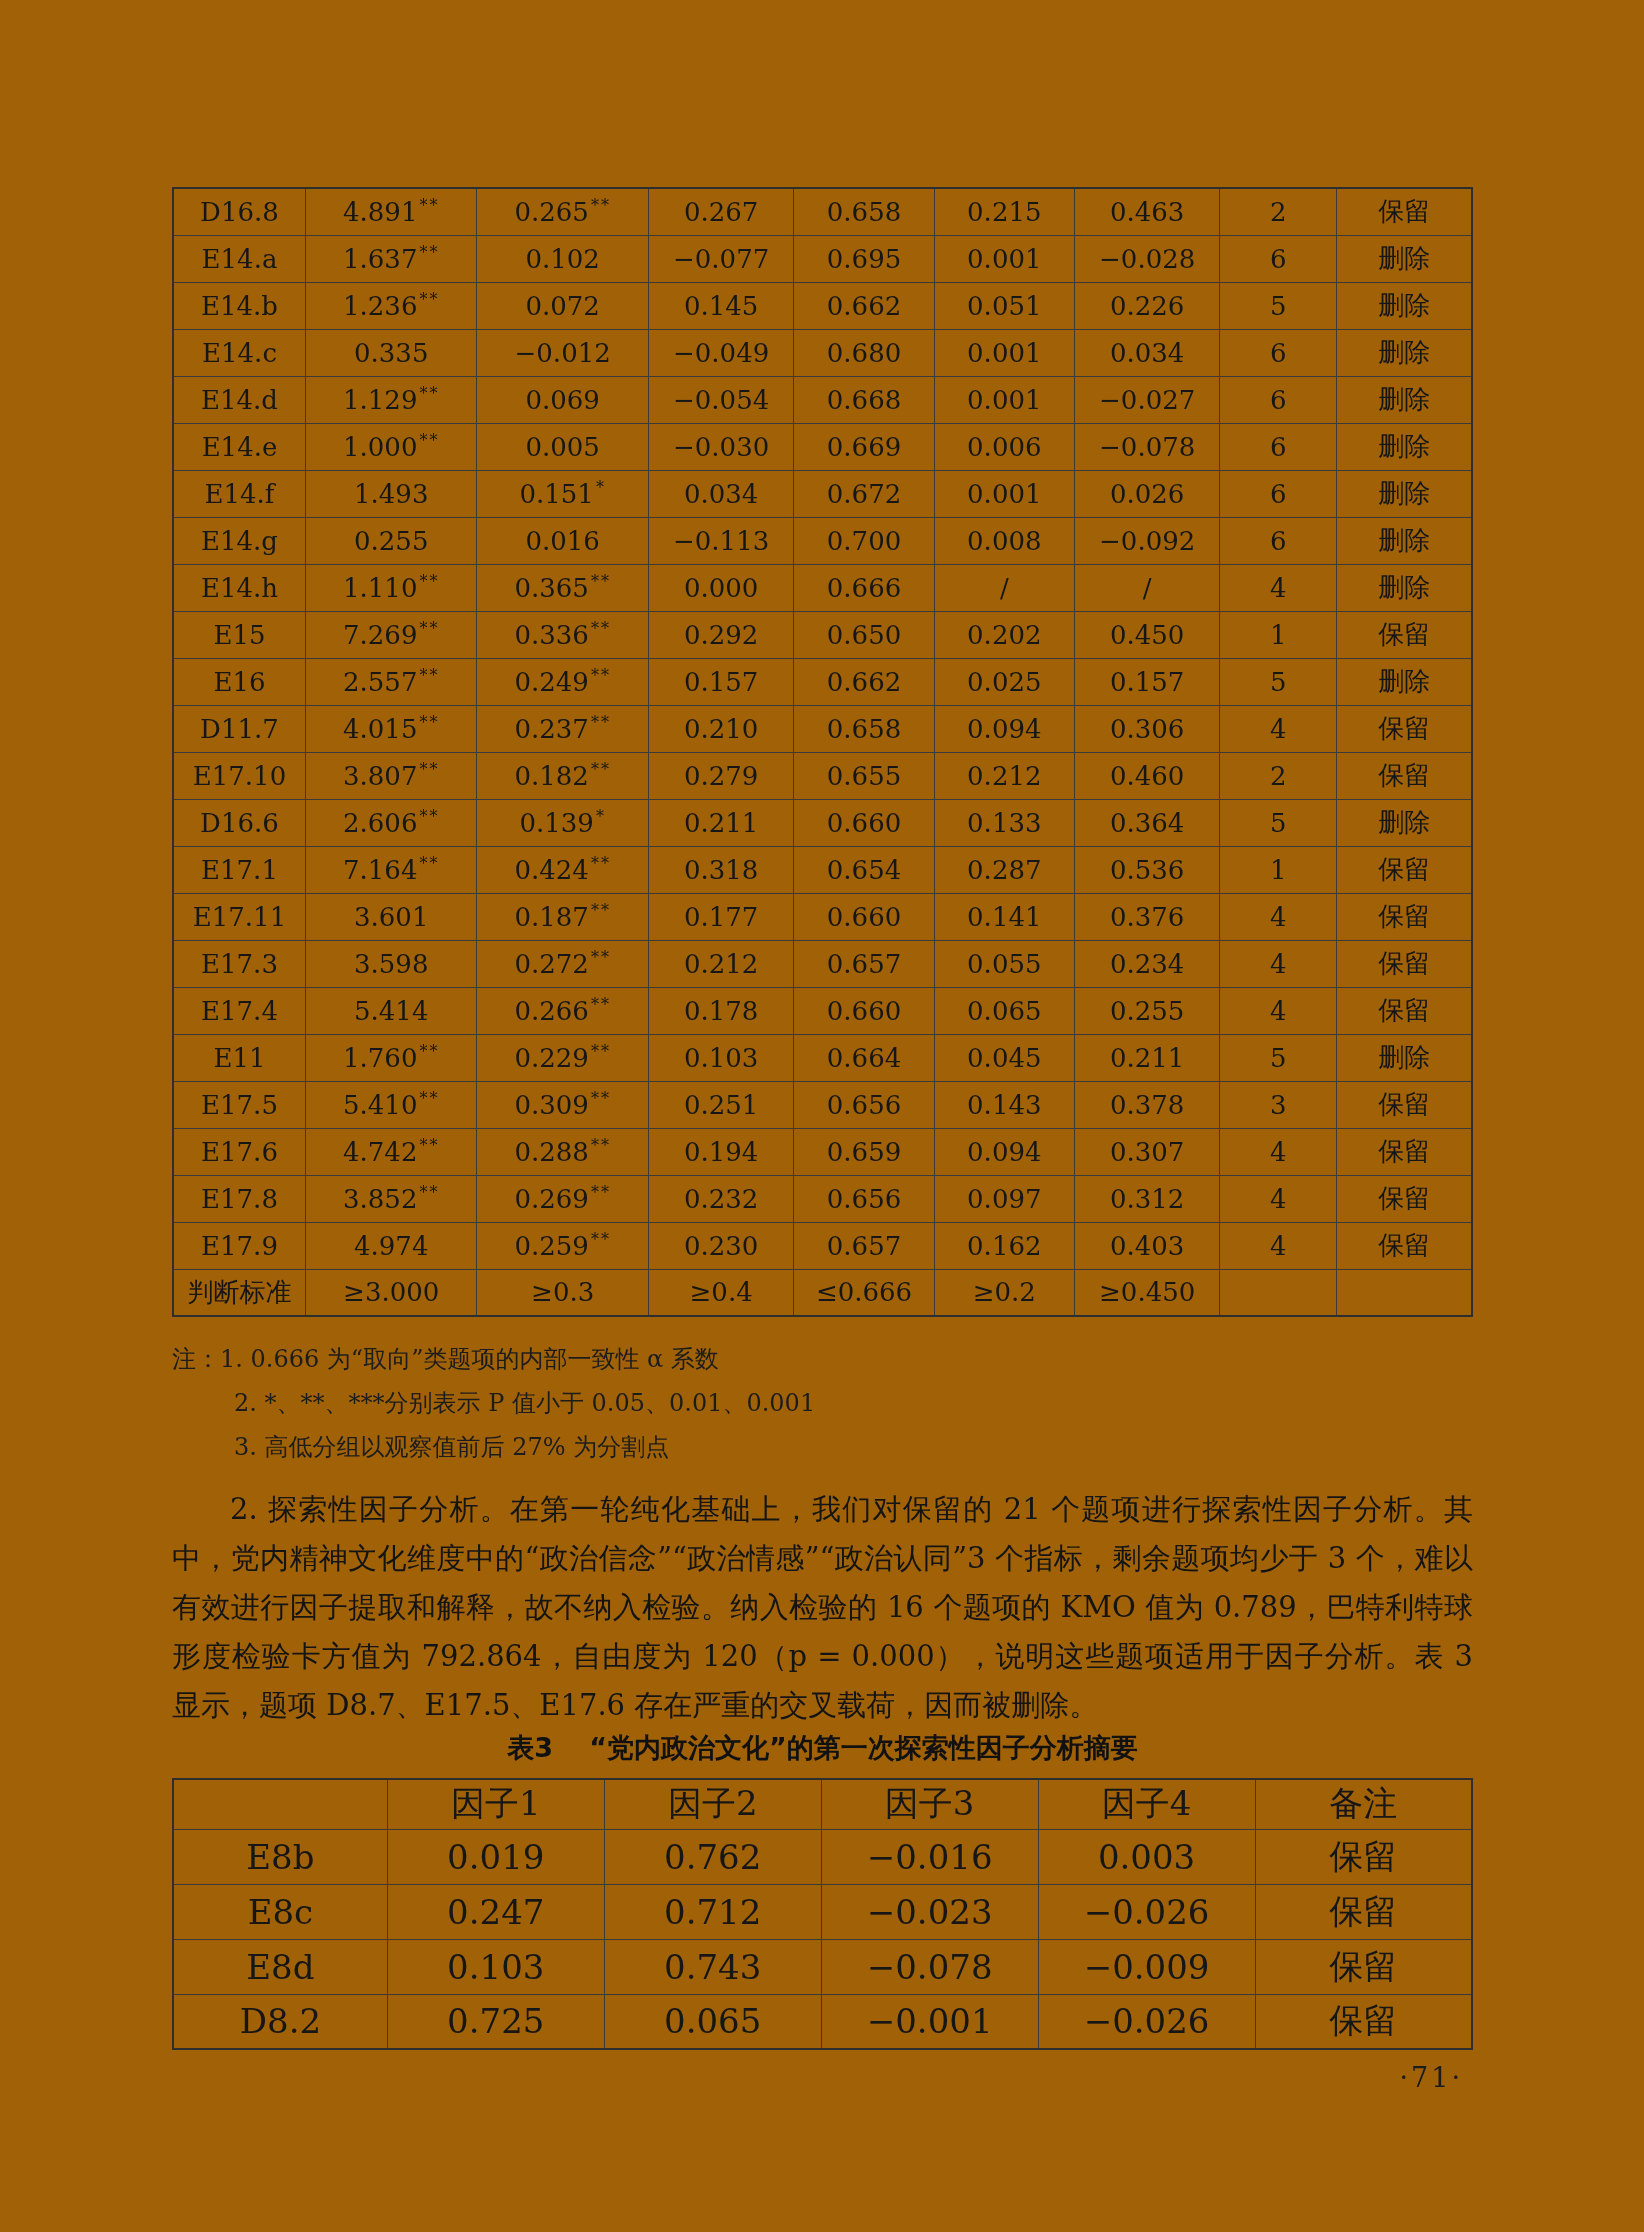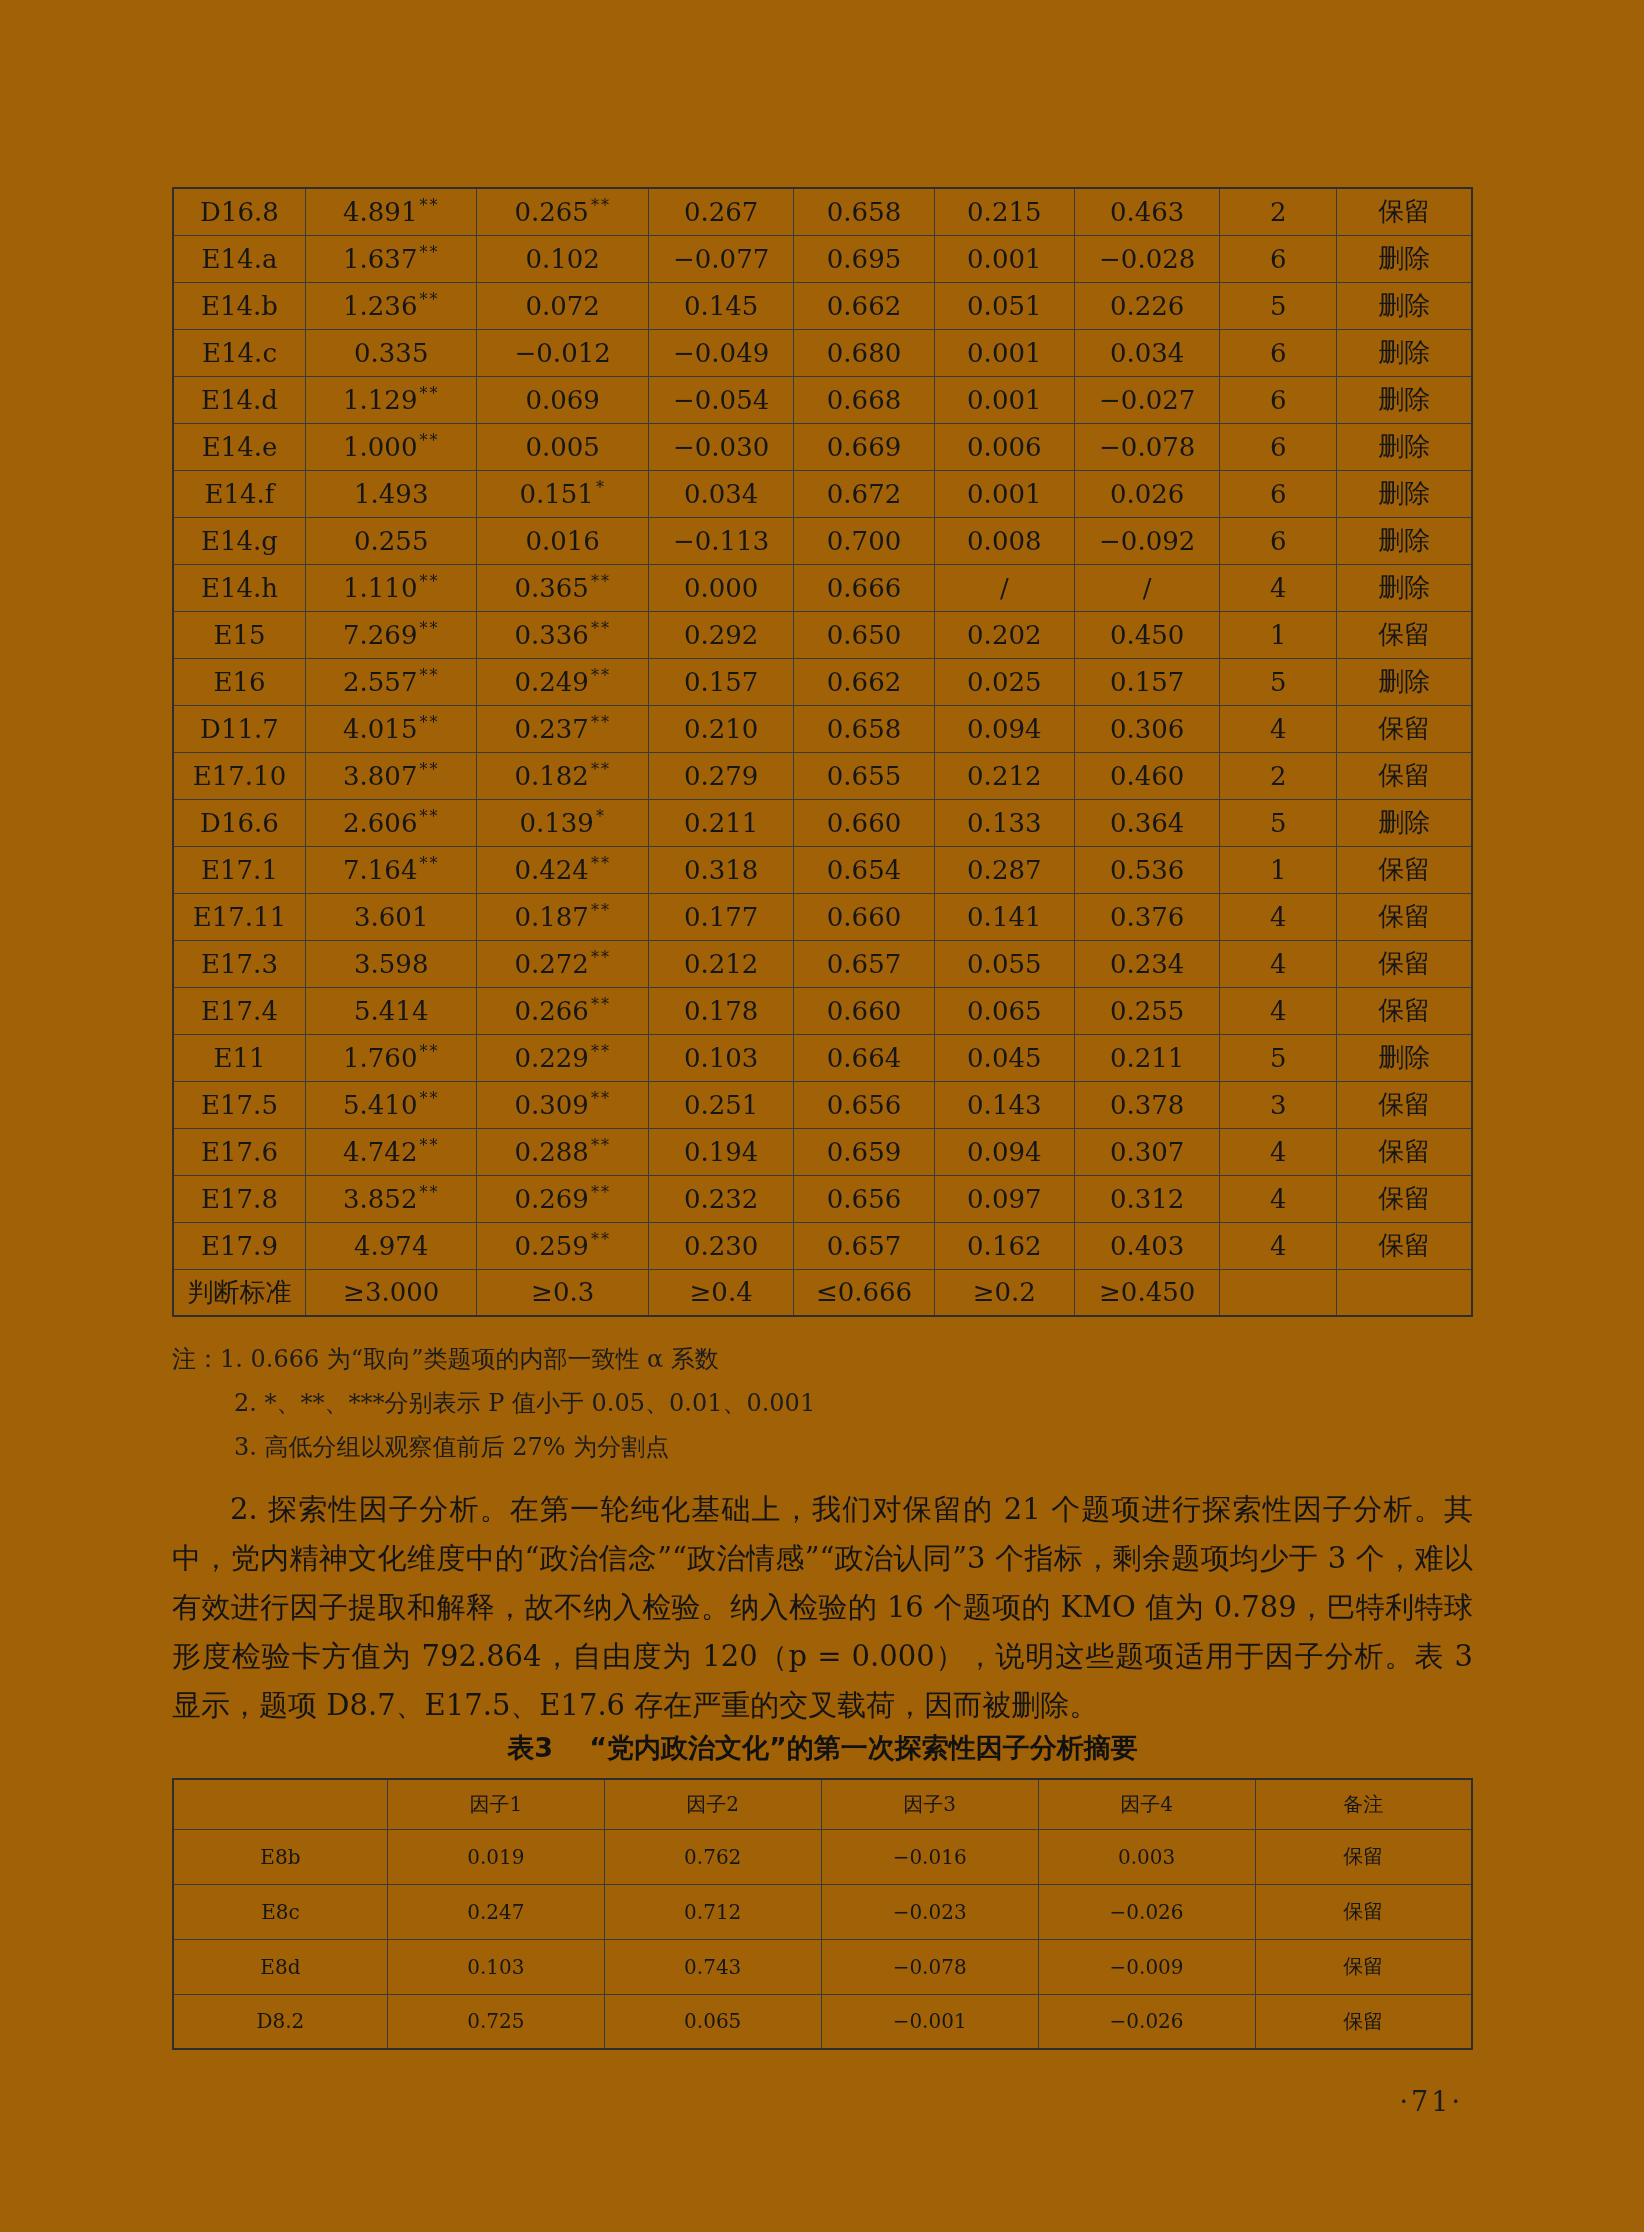--- a/index.html
+++ b/index.html
@@ -65,36 +65,35 @@
     font-size: 27px;
     line-height: 36px;
     color: #111;
   }
   .t3title .gap { display: inline-block; width: 36px; }
   .t2 { margin-top: 12px; border: 2px solid #2e2e2e; }
   .t2 th, .t2 td {
     border: 1px solid #3a3a3a;
     text-align: center;
     vertical-align: middle;
-    font-size: 20px;
+    font-size: 34px;
     font-weight: normal;
     padding: 0 2px;
     white-space: nowrap;
     overflow: hidden;
   }
   .t2 th { height: 50px; }
   .t2 td { height: 55px; }
   .pageno {
     position: absolute;
     top: 2062px;
     right: 182px;
     font-size: 27px;
     letter-spacing: 3px;
     color: #1c1c1c;
-    margin-top: 24px;
   }
 </style>
 </head>
 <body>
 
 <div class="page">
   <div class="content">
 
     <table class="t1">
       <colgroup>

